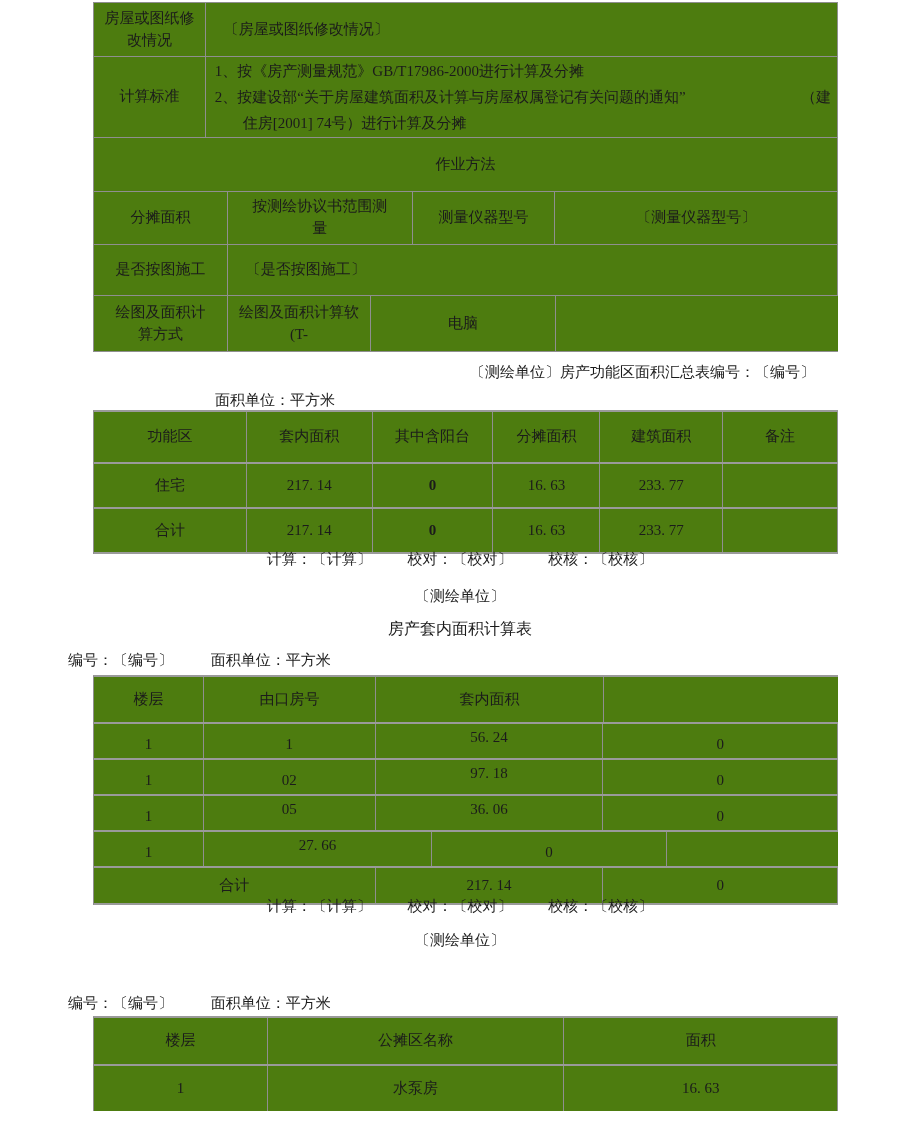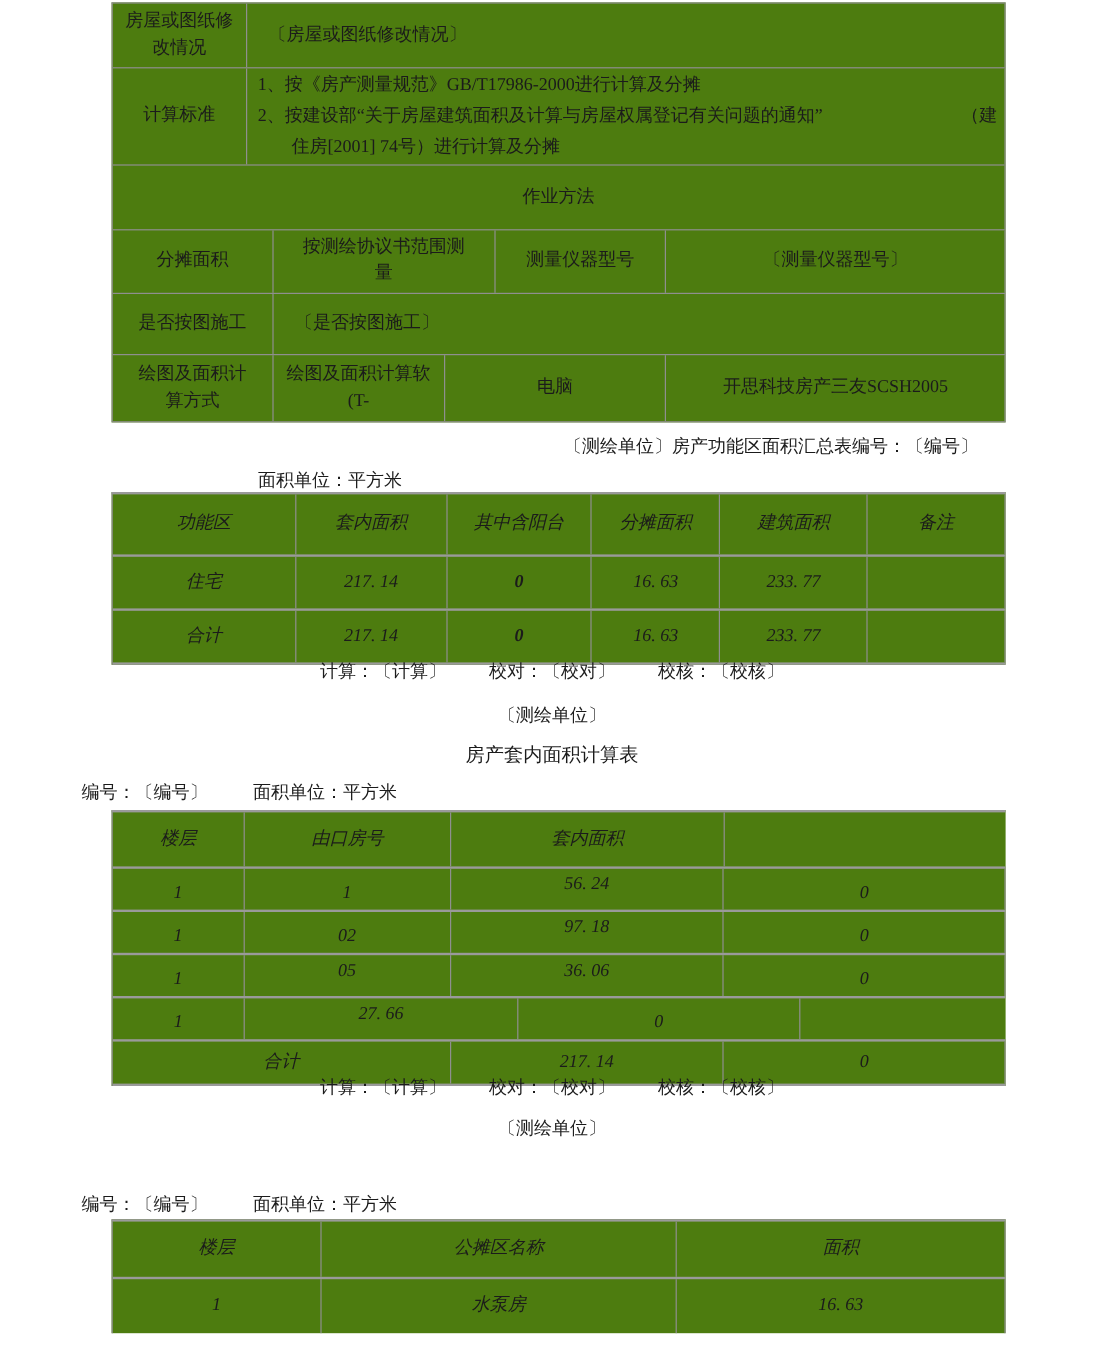--- a/index.html
+++ b/index.html
@@ -31,21 +31,21 @@
   }
 
   
   .tblA{left:93px;top:2px;width:745px;border-top:1px solid var(--bc);border-left:1px solid var(--bc);}
   .tblA .r{border-bottom:1px solid var(--bc);}
   .tblA .c{border-right:1px solid var(--bc);}
 
   
   .tblB,.tblC,.tblD{border-top:2px solid var(--bch);border-left:1px solid var(--bc);}
   .tblB .r,.tblC .r{border-bottom:2px solid var(--bch);}
-  .tblB .c,.tblC .c,.tblD .c{border-right:1px solid var(--bc);font-style:italic;}
+  .tblB .c,.tblC .c,.tblD .c{border-right:1px solid var(--bc);}
   .tblD .r.hdr{border-bottom:2px solid var(--bch);}
 
   .tblB{left:93px;top:410px;width:745px;}
   .tblC{left:93px;top:675px;width:745px;}
   .tblD{left:93px;top:1016px;width:745px;}
 
   .left{justify-content:flex-start;text-align:left;}
   .pl18{padding-left:18px;}
   .bold{font-weight:bold;}
   .bot{align-items:flex-end;padding-bottom:2px;}
@@ -98,21 +98,20 @@
     <div class="r" style="height:50px">
       <div class="c" style="width:134px">是否按图施工</div>
       <div class="c left pl18" style="width:611px">〔是否按图施工〕</div>
     </div>
     <div class="r" style="height:55px">
       <div class="c" style="width:134px">绘图及面积计
 算方式</div>
       <div class="c" style="width:143px">绘图及面积计算软
 (T-</div>
       <div class="c" style="width:185px">电脑</div>
-      <div class="c" style="width:283px">开思科技房产三友SCSH2005</div>
     </div>
   </div>
 
   <div class="abs" style="top:363px;right:105px;text-align:left">〔测绘单位〕房产功能区面积汇总表编号：〔编号〕</div>
   <div class="abs" style="top:391px;left:215px">面积单位：平方米</div>
 
   <div class="tbl tblB">
     <div class="r hdr" style="height:50px">
       <div class="c" style="width:153px">功能区</div>
       <div class="c" style="width:126px">套内面积</div>

